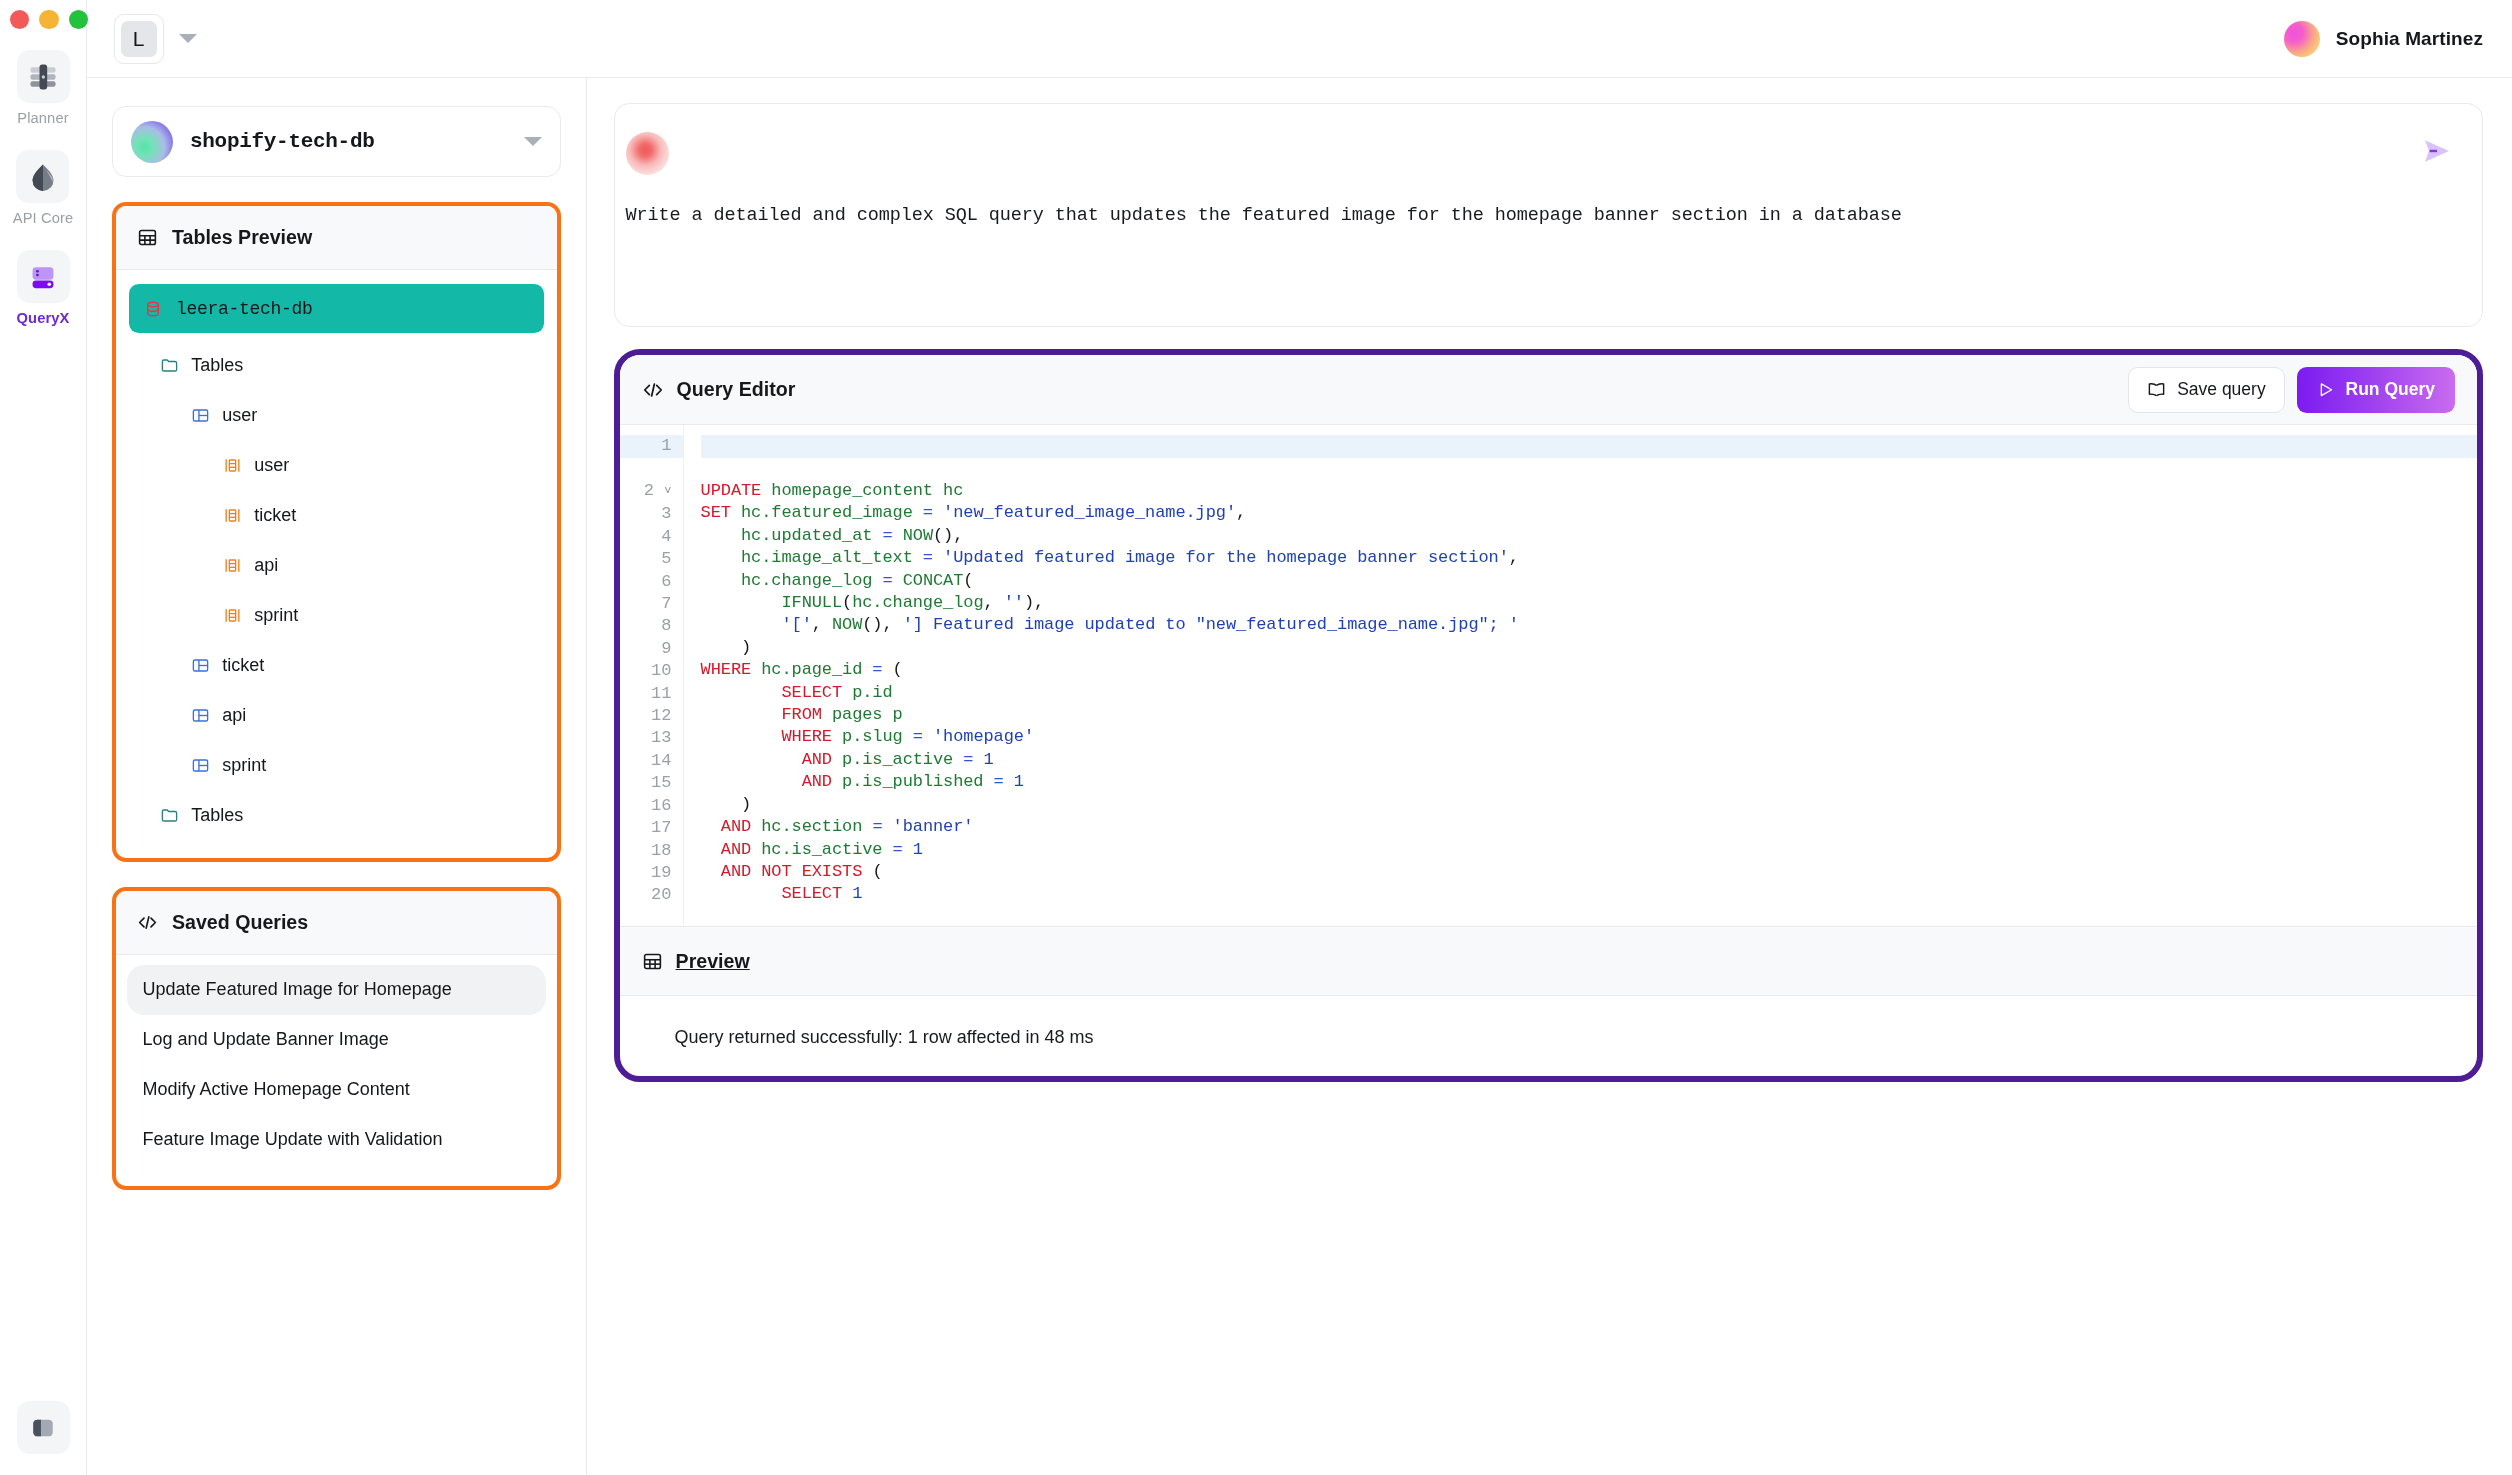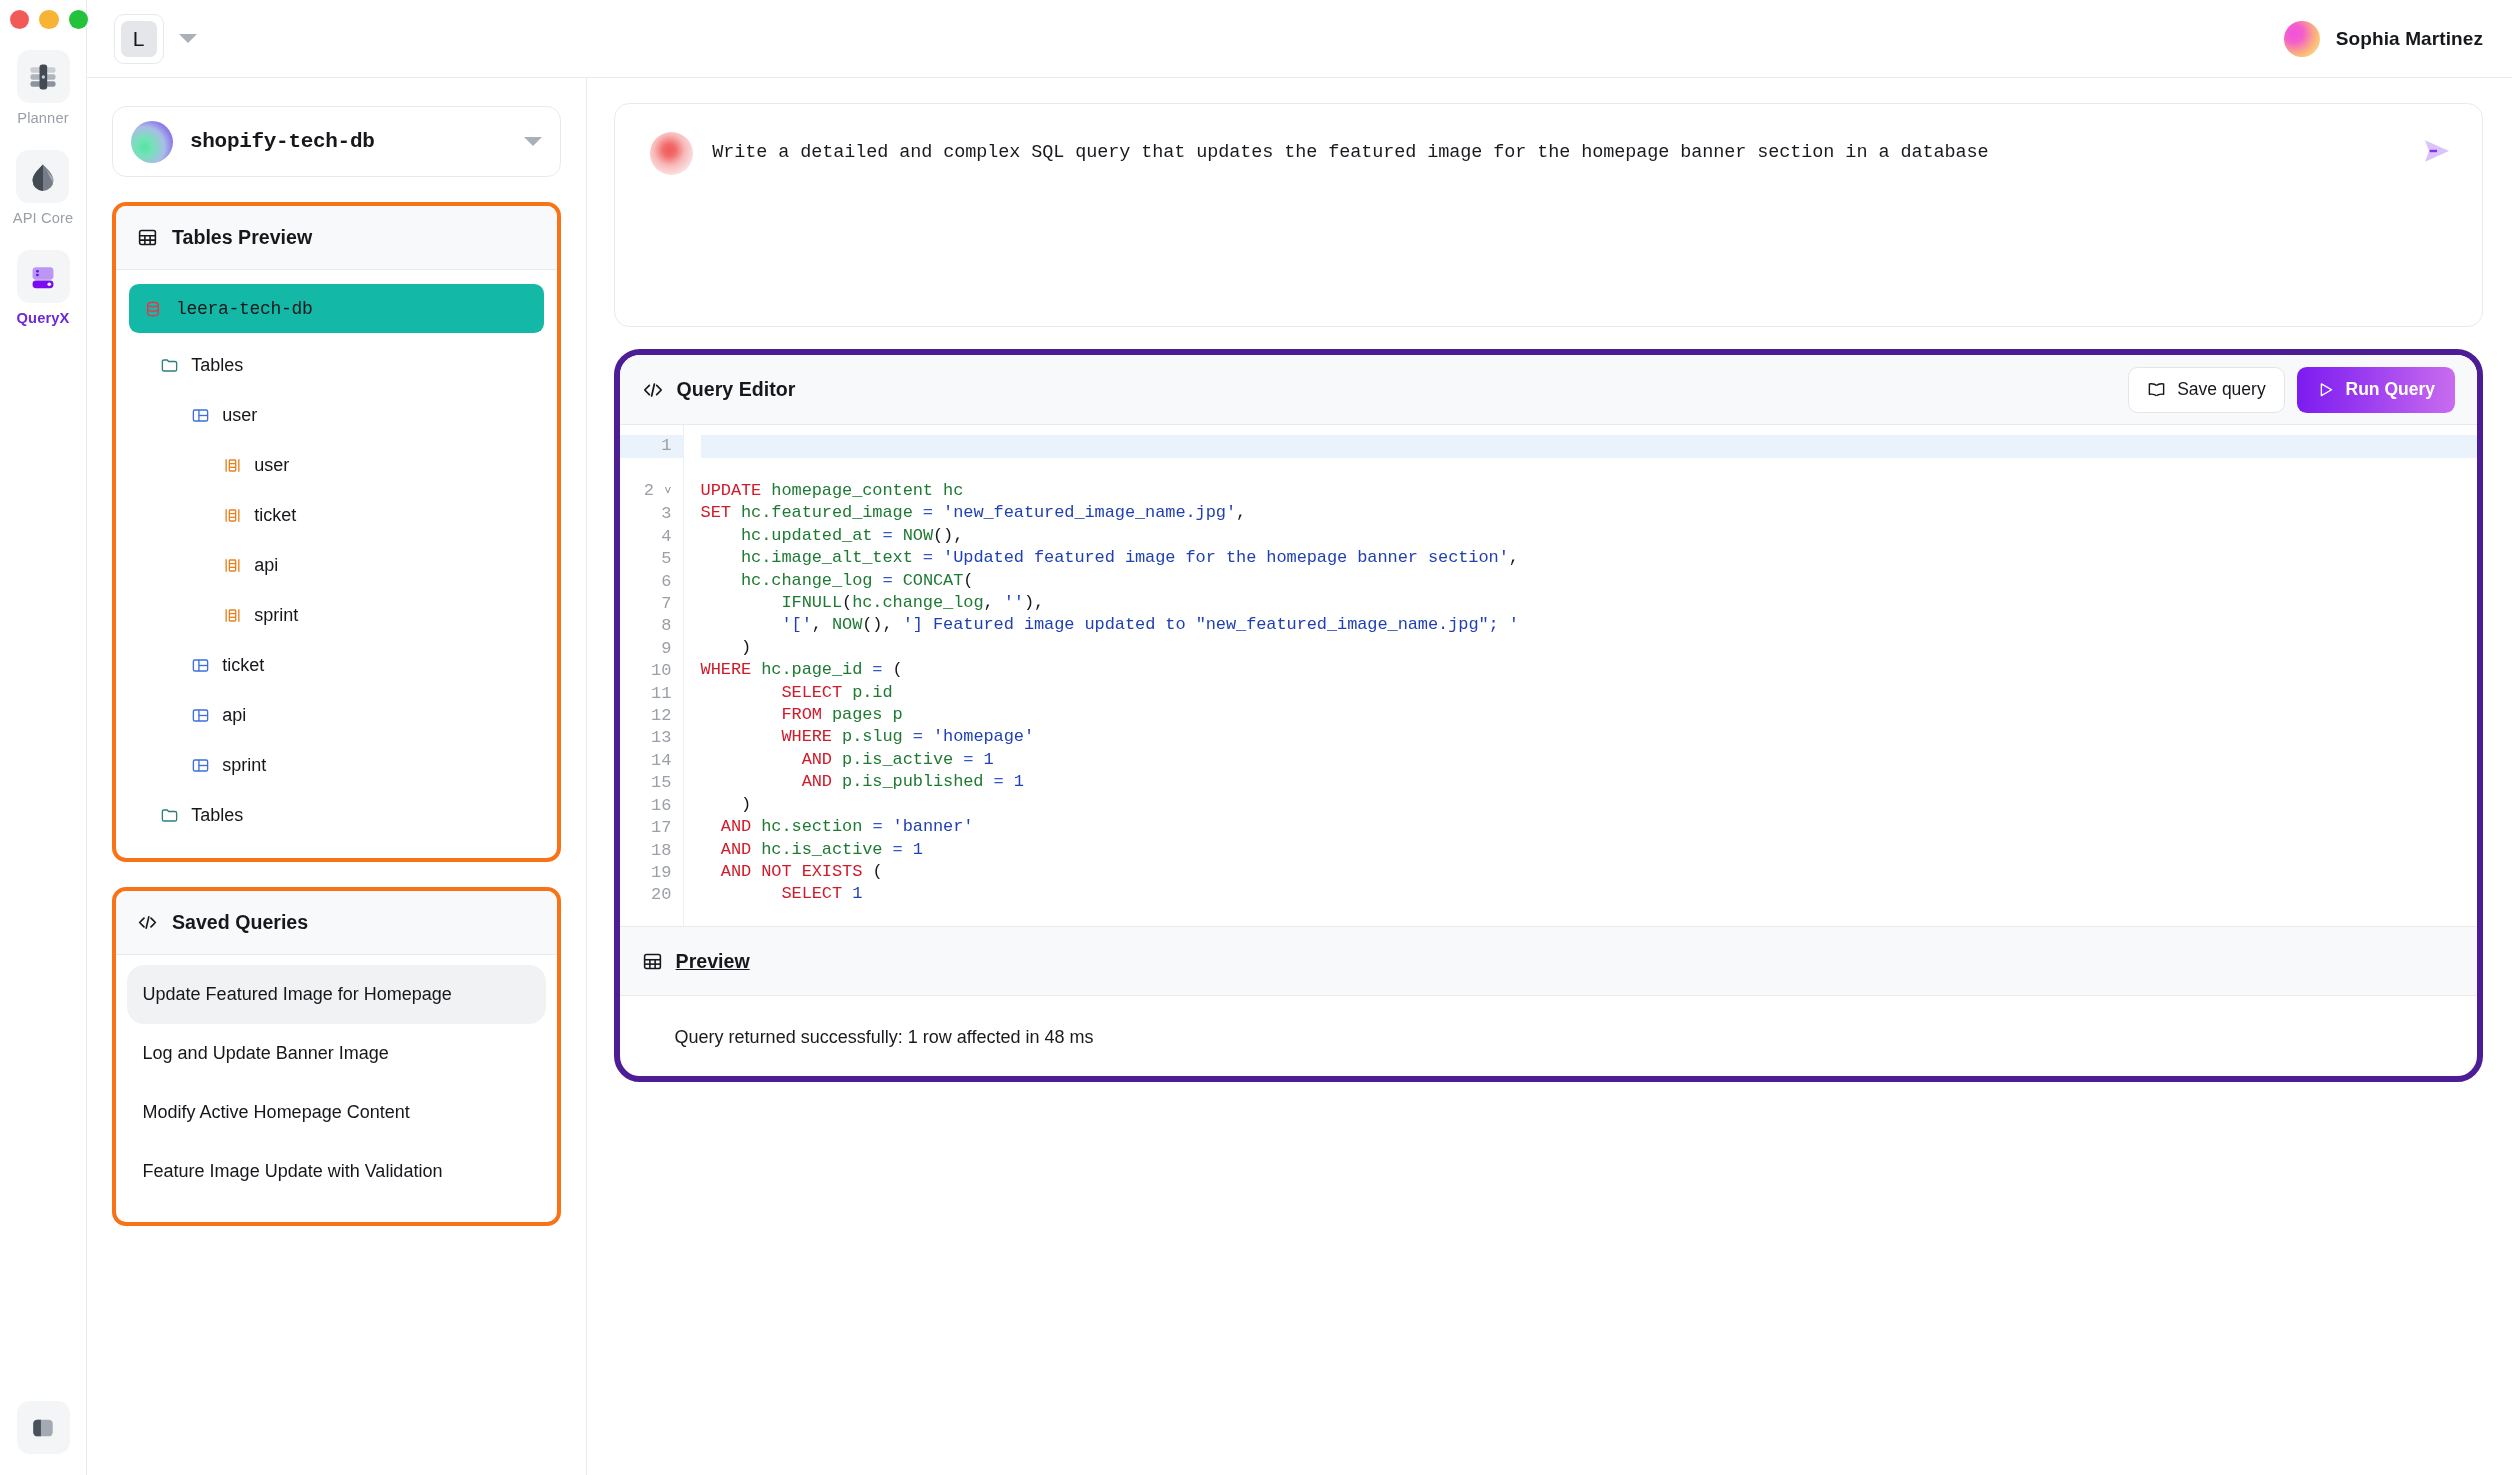--- a/index.html
+++ b/index.html
@@ -96,29 +96,29 @@
   .dbrow-label { font-size: 18px; color: #15171B; font-family: "Liberation Mono", monospace; letter-spacing:-0.3px;}
 
   .tree { margin-top: 7px; }
   .tnode { display: flex; align-items: center; gap: 12.6px; height: 50px; cursor: pointer; border-radius: 7px; }
   .tnode span.tlabel { font-size: 18px; color: #15171B; }
   .ind-1 { padding-left: 31px; }
   .ind-2 { padding-left: 62px; }
   .ind-3 { padding-left: 94px; }
 
   .sq-list { padding: 9.8px 11.2px 21px 11.2px; }
-  .sq-item { height: 59px; display:flex; align-items:center; padding: 0 15.4px; border-radius: 17px;
+  .sq-item { height: 50px; display:flex; align-items:center; padding: 0 15.4px; border-radius: 17px;
              font-size: 18px; color: #15171B; cursor: pointer; }
   .sq-item.sel { background: #F1F2F4; }
 
   
   .rightpanel { flex: 1; padding: 25px 29px 0 26.6px; min-width: 0; }
   .prompt-box {
     border: 1px solid #E8EAEE; border-radius: 15.4px; background:#fff;
-    min-height: 224px; padding: 28px 35px; display:flex; gap: 19.6px; position: relative;
+    min-height: 224px; padding: 28px 11px; display:flex; gap: 19.6px; position: relative; flex-direction: column;
   }
   .prompt-orb {
     width: 43px; height: 43px; flex: 0 0 43px; border-radius: 50%;
     background: radial-gradient(circle at 45% 42%, #F05A5A 0%, #F26B6B 18%, #F8B9B9 45%, #FBDCDC 70%, #FCF2F2 100%);
   }
   .prompt-text {
     font-family: "Liberation Mono", monospace; font-size: 18.5px; color: #181A1E;
     line-height: 1.45; padding-top: 8.4px; letter-spacing: -0.1px; max-width: 1652px;
   }
   .send-btn { position: absolute; top: 31px; right: 29px; cursor: pointer; }

